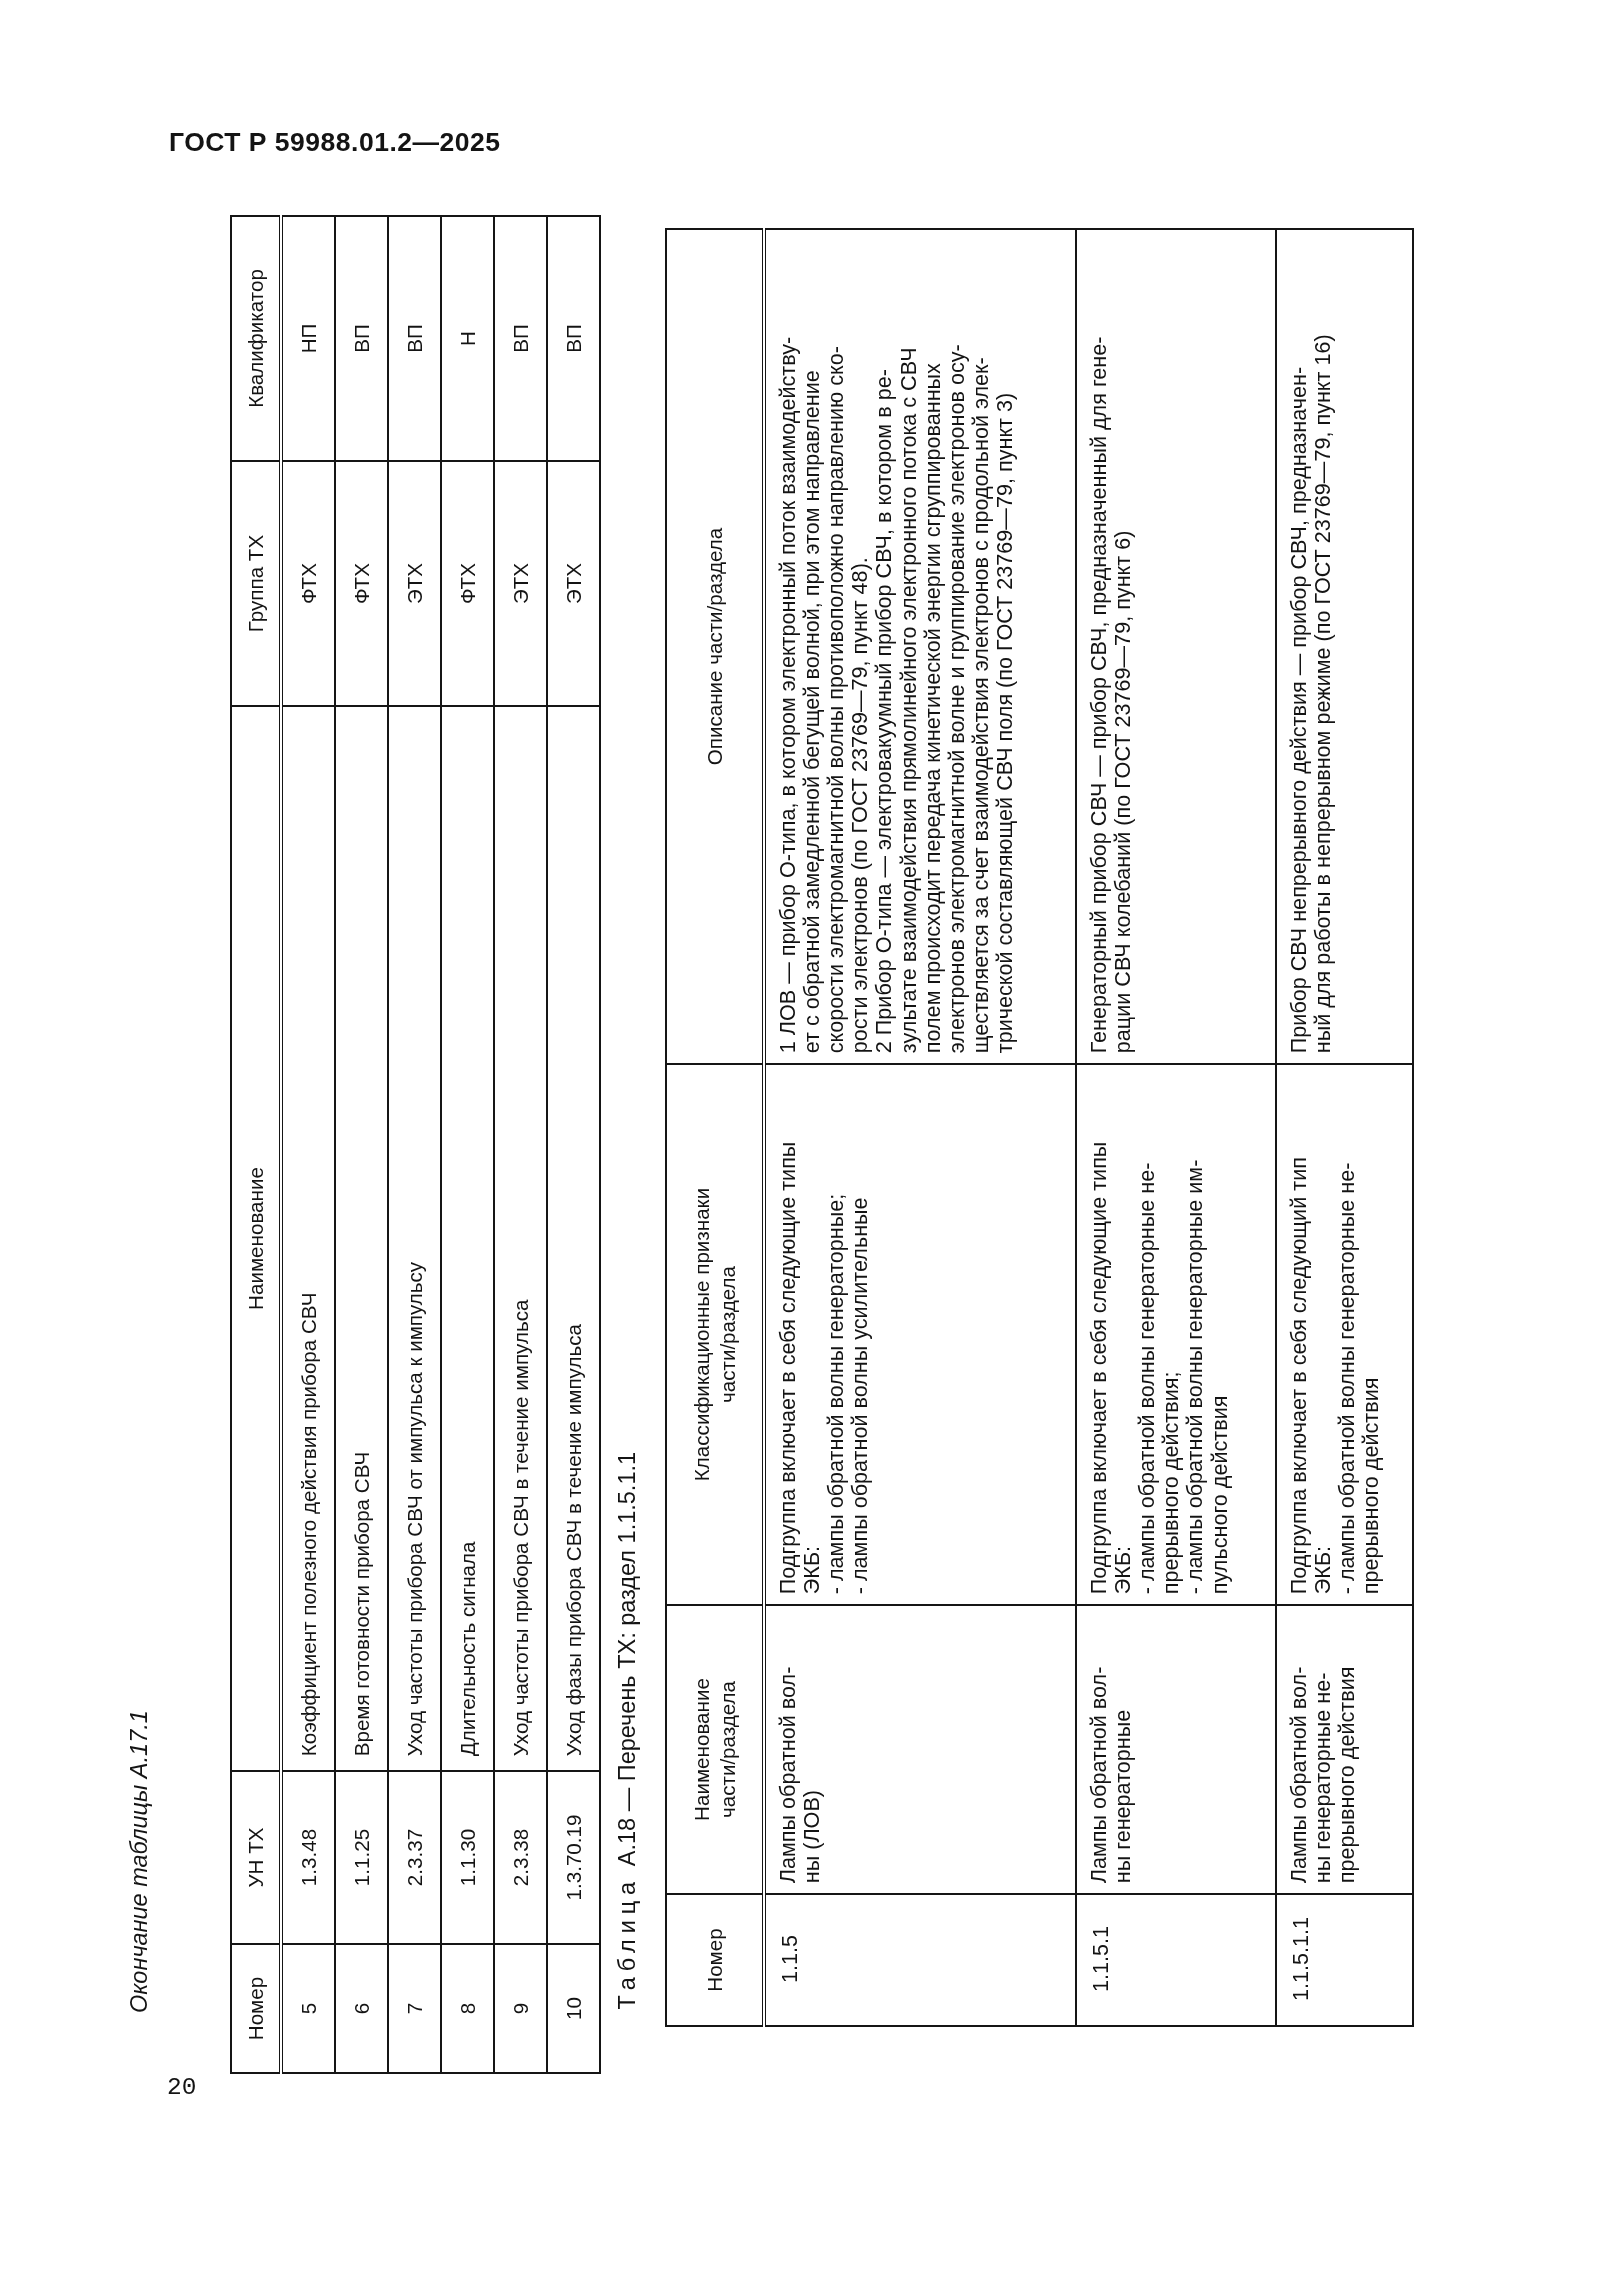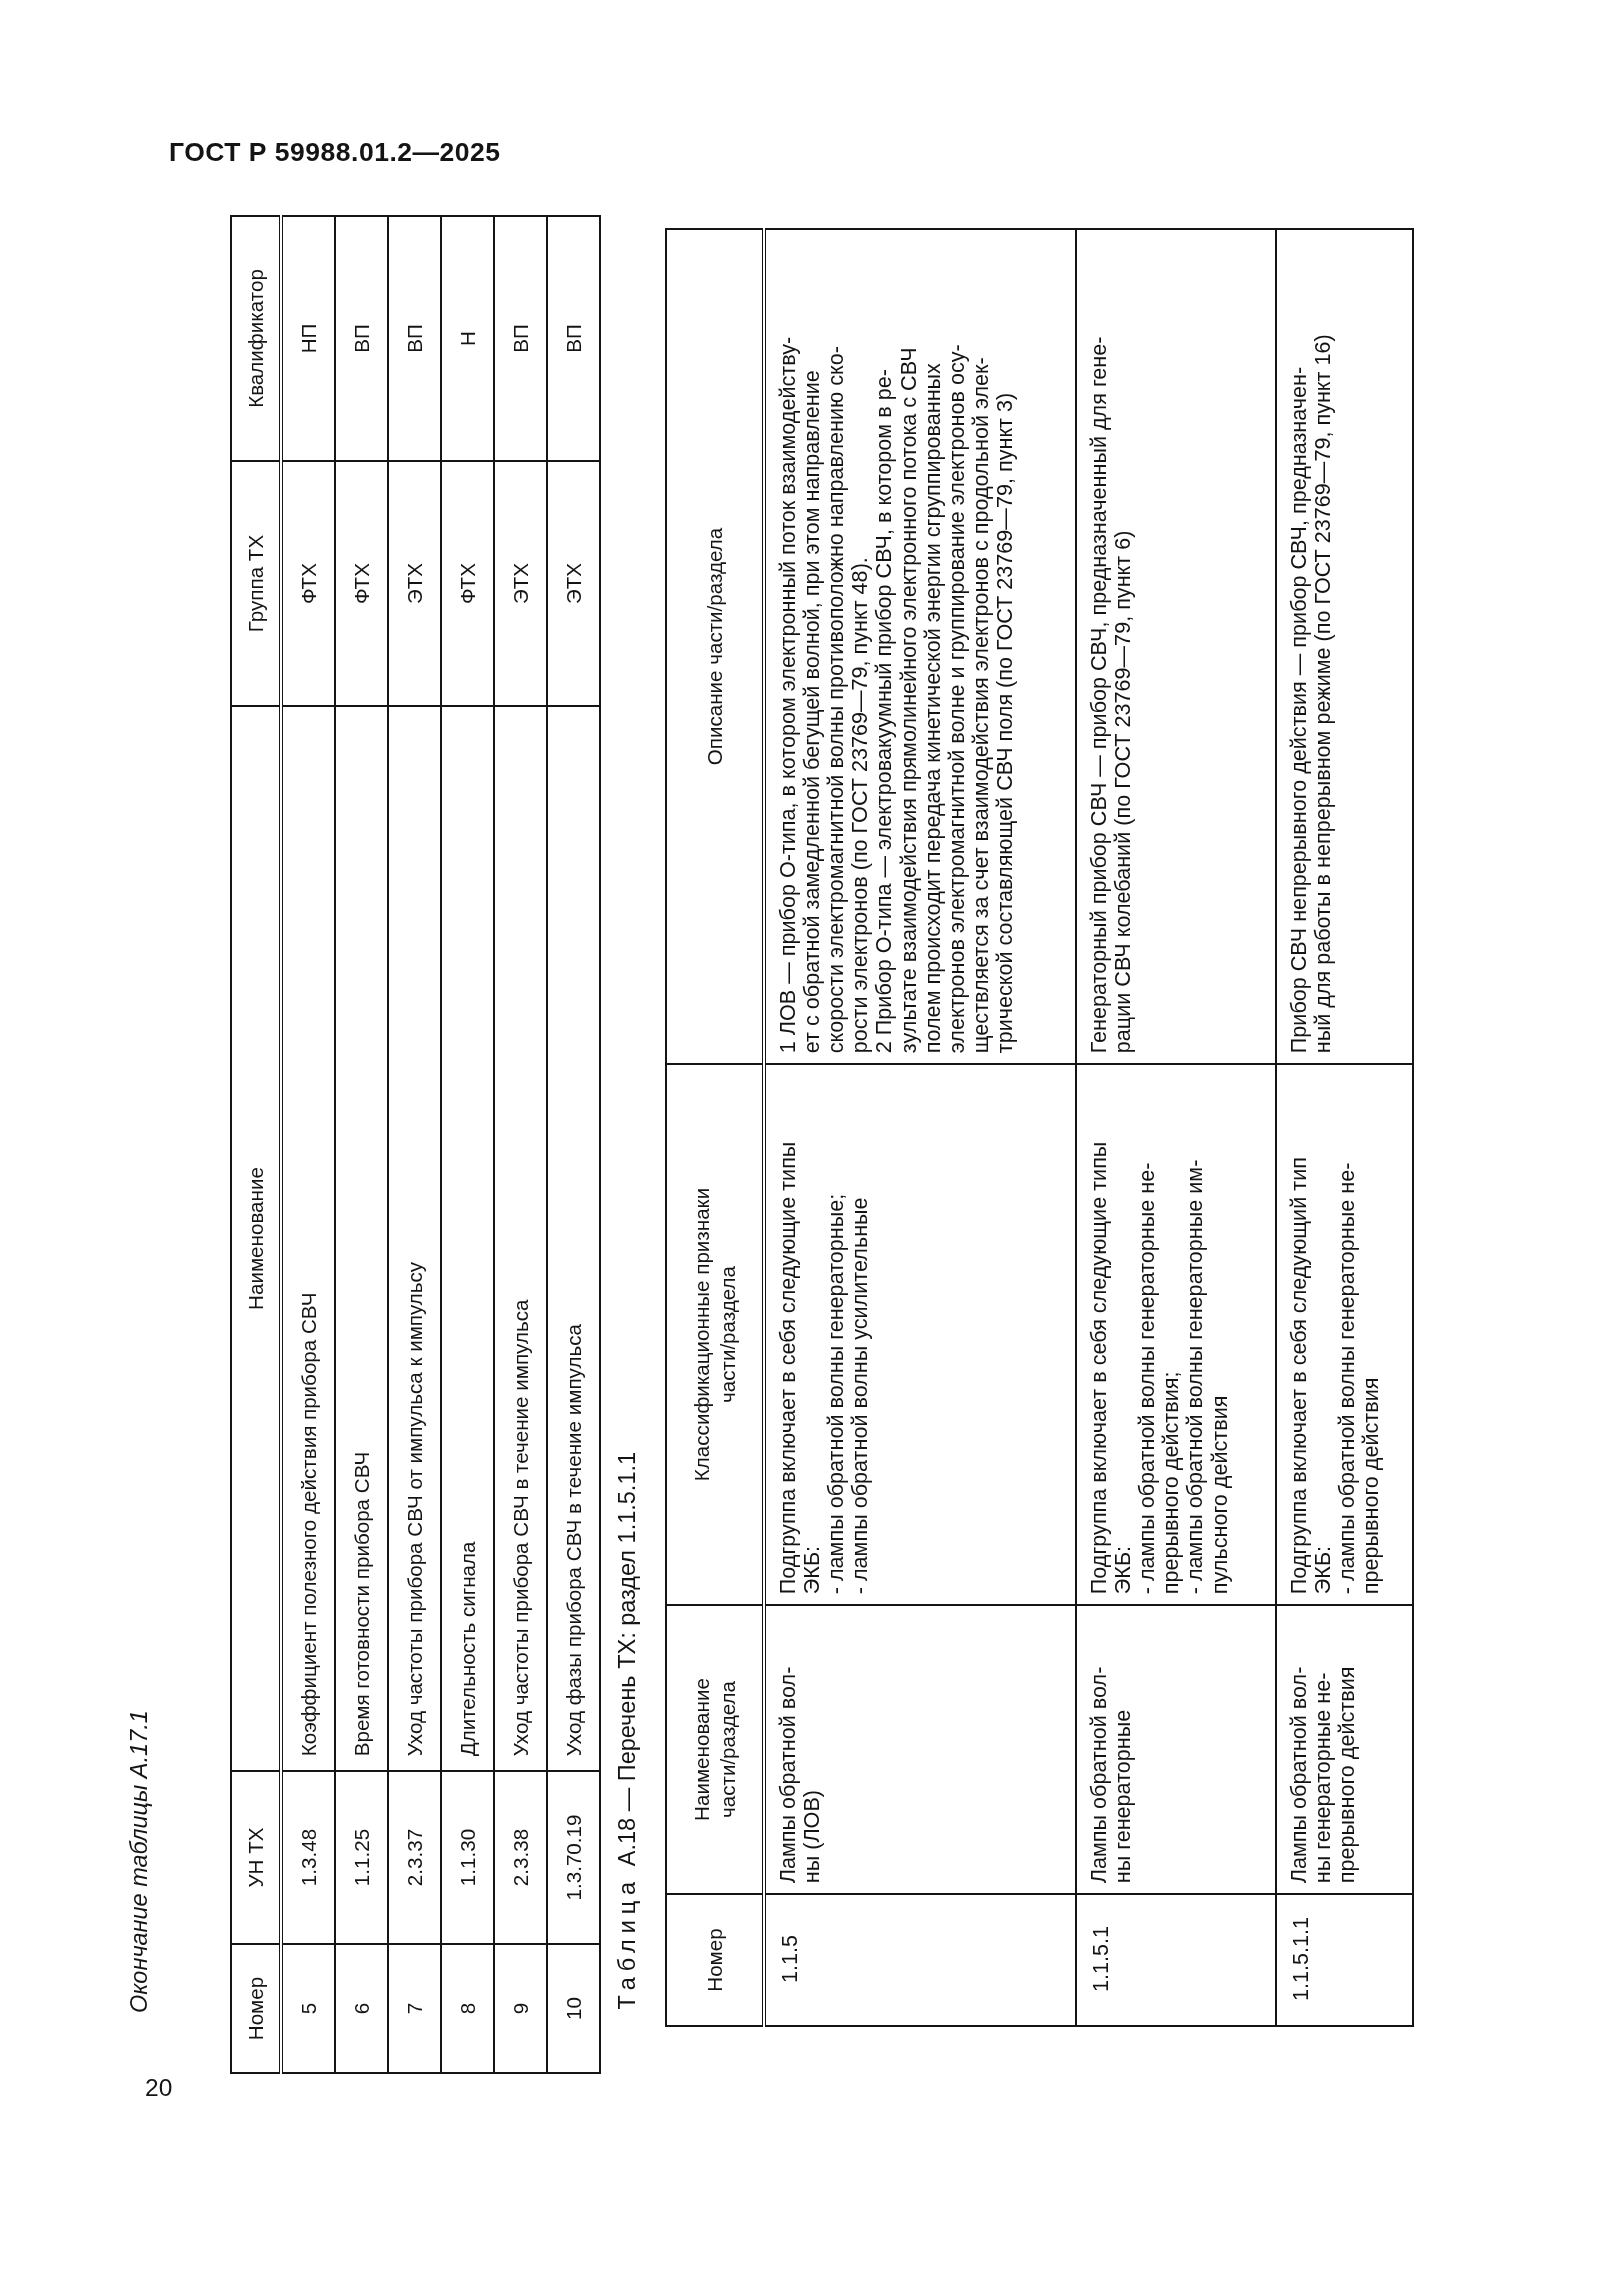--- a/index.html
+++ b/index.html
@@ -3,25 +3,25 @@
 <meta charset="utf-8">
 <style>
   html,body { margin:0; padding:0; }
   body {
     width:1621px; height:2293px; position:relative;
     background:#ffffff; color:#141414;
     font-family:"Liberation Sans", sans-serif;
     overflow:hidden;
   }
   .doc-header {
-    position:absolute; left:169px; top:137px;
+    position:absolute; left:169px; top:127px;
     font-size:26.5px; font-weight:bold; letter-spacing:0.5px;
   }
   .page-number {
-    position:absolute; left:145px; top:2074px; font-size:24.5px;
+    position:absolute; left:167px; top:2074px; font-size:24.5px;font-family:Liberation Mono, monospace;
   }
   
   .rot-block { position:absolute; }
   .rot-inner { position:absolute; left:0; top:0; transform-origin:0 0; }
   #block-a17 { left:118px; top:212px; width:455px; height:1862px; }
   #block-a17 .rot-inner { width:1862px; height:455px; transform:rotate(-90deg) translateX(-1862px); }
   #block-a18 { left:610px; top:225px; width:799px; height:1802px; }
   #block-a18 .rot-inner { width:1802px; height:799px; transform:rotate(-90deg) translateX(-1802px); }
 
   .cap-a17 {

